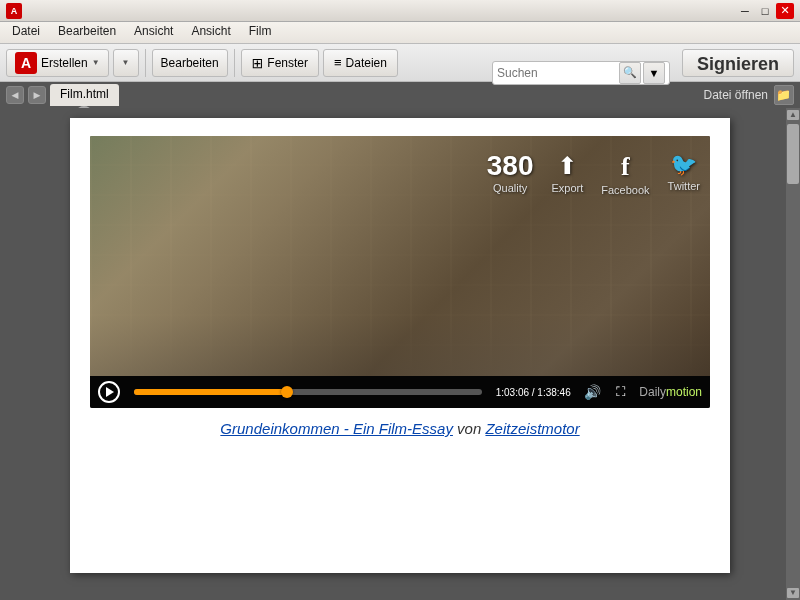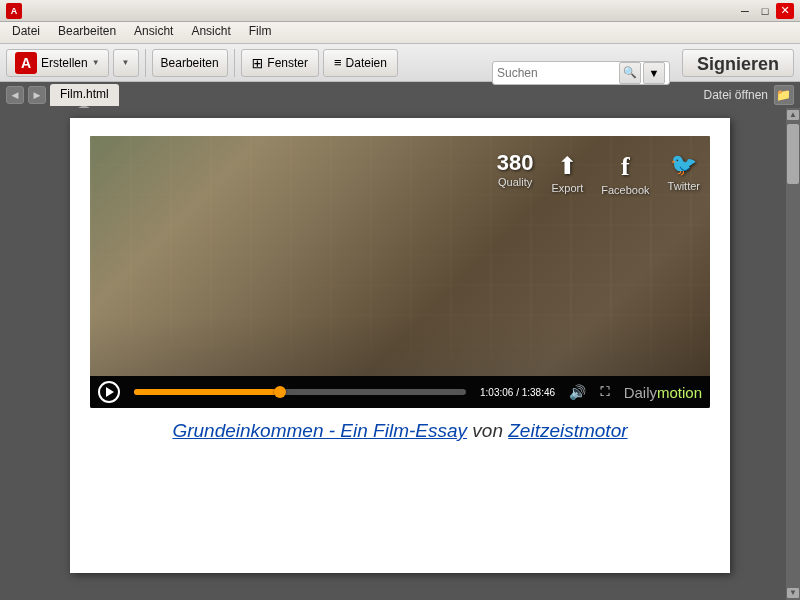--- a/index.html
+++ b/index.html
@@ -258,21 +258,21 @@
     }
     .video-icon-symbol {
       font-size: 24px;
       margin-bottom: 2px;
     }
     .video-icon-label {
       font-size: 11px;
       color: #ddd;
     }
     .quality-number {
-      font-size: 22px;
+      font-size: 28px;
       font-weight: bold;
       line-height: 1;
       margin-bottom: 2px;
     }
     
     .video-controls {
       background: rgba(0,0,0,0.85);
       height: 32px;
       display: flex;
       align-items: center;
@@ -313,32 +313,32 @@
     .time-display {
       color: white;
       font-size: 10px;
       white-space: nowrap;
     }
     .volume-icon { color: white; font-size: 14px; }
     .fullscreen-icon { color: white; font-size: 13px; }
     .dailymotion-logo {
       margin-left: auto;
       display: flex; align-items: center;
-      font-size: 15px;
+      font-size: 12px;
       font-weight: bold;
       color: white;
     }
     .dailymotion-logo .daily { color: #aaa; font-weight: normal; }
     .dailymotion-logo .motion { color: #bef264; font-weight: normal; }
 
     
     .video-caption {
       text-align: center;
       margin-top: 12px;
-      font-size: 19px;
+      font-size: 15px;
     }
     .caption-link-main {
       color: #0645ad;
       text-decoration: underline;
       font-style: italic;
       cursor: pointer;
     }
     .caption-von {
       color: #333;
       font-style: italic;

